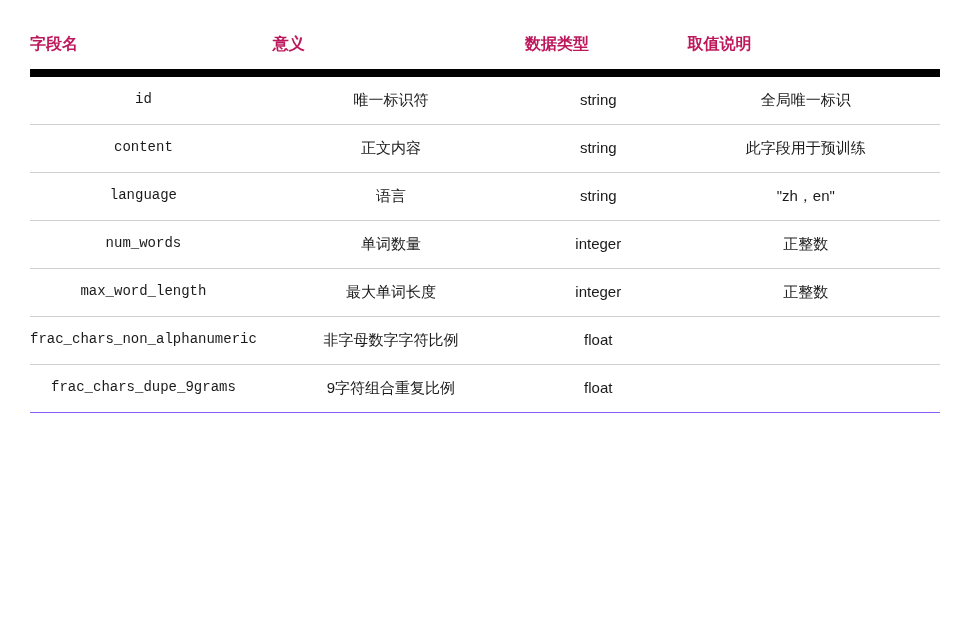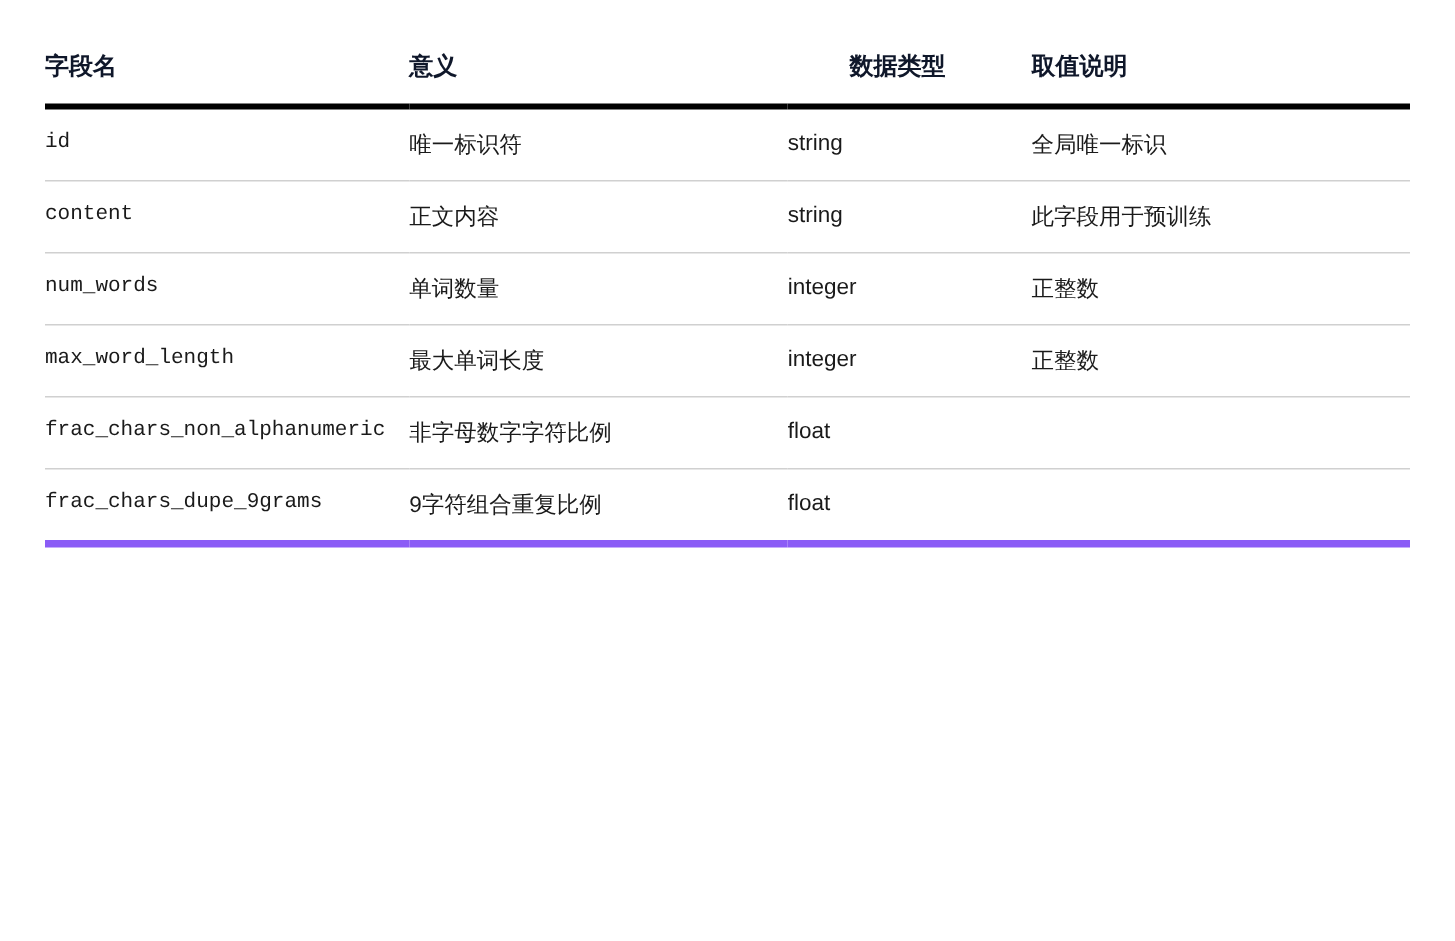--- a/index.html
+++ b/index.html
@@ -21,53 +21,54 @@
     table {
       width: 100%;
       border-collapse: collapse;
     }
 
     thead th {
       text-align: left;
       font-weight: 700;
       font-size: 16px;
       padding: 14px 16px 14px 0;
-      border-bottom: 4px solid #000000;
-      color: #0f172a;
+      border-bottom: 8px solid #000000;
+      color: #be185d;
     }
 
     thead th:first-child {
       padding-left: 0;
     }
 
     tbody tr {
       border-bottom: 1px solid #d0d0d0;
     }
 
     tbody tr:last-child {
-      border-bottom: 5px solid #8b5cf6;
+      border-bottom: 1px solid #8b5cf6;
     }
 
     tbody td {
       padding: 14px 16px 14px 0;
       vertical-align: top;
       color: #1a1a1a;
       font-size: 15px;
+      text-align: center;
     }
 
     tbody td:first-child {
       padding-left: 0;
       font-family: "Courier New", Courier, monospace;
       font-size: 14px;
       color: #1a1a1a;
     }
 
     .col-field { width: 26%; }
     .col-meaning { width: 28%; }
-    .col-type { width: 18%; text-align: center; }
+    .col-type { width: 18%; }
     .col-desc { width: 28%; }
   </style>
 </head>
 <body>
 
 <table>
   <thead>
     <tr>
       <th class="col-field">字段名</th>
       <th class="col-meaning">意义</th>
@@ -80,20 +81,26 @@
         <td>id</td>
         <td>唯一标识符</td>
         <td>string</td>
         <td>全局唯一标识</td>
       </tr>
       <tr>
         <td>content</td>
         <td>正文内容</td>
         <td>string</td>
         <td>此字段用于预训练</td>
+      </tr>
+      <tr>
+        <td>language</td>
+        <td>语言</td>
+        <td>string</td>
+        <td>"zh，en"</td>
       </tr>
       <tr>
         <td>num_words</td>
         <td>单词数量</td>
         <td>integer</td>
         <td>正整数</td>
       </tr>
       <tr>
         <td>max_word_length</td>
         <td>最大单词长度</td>

